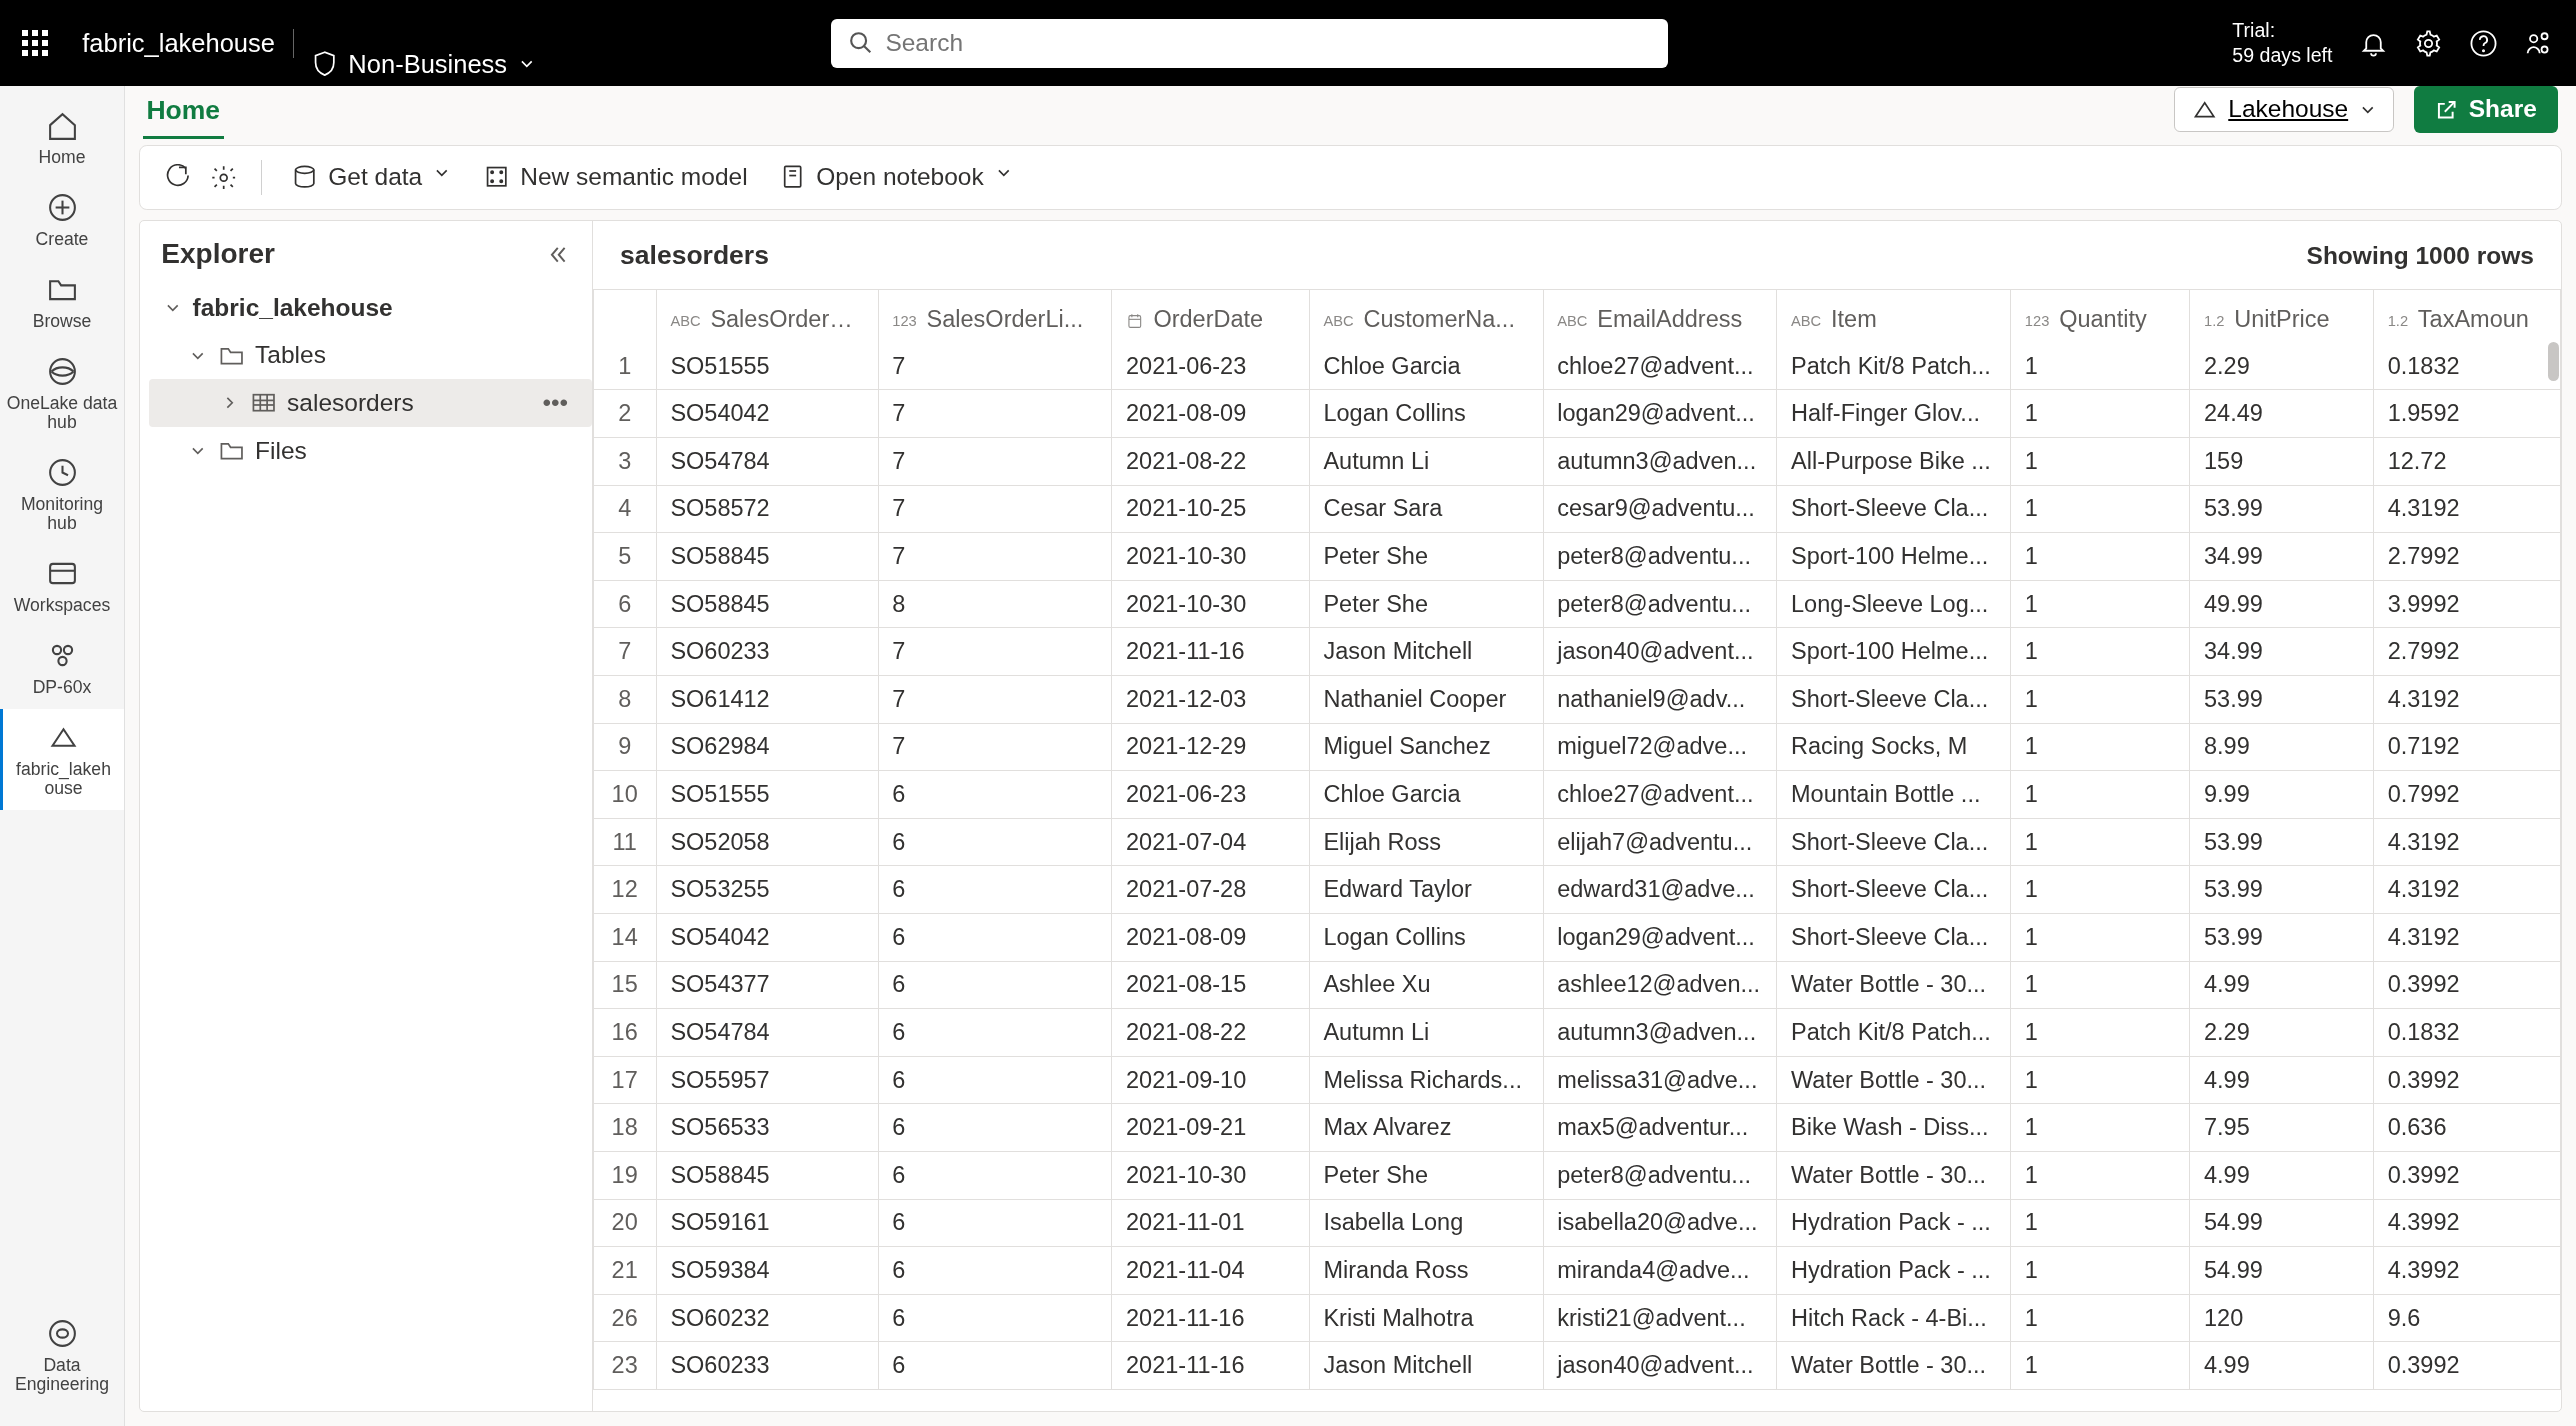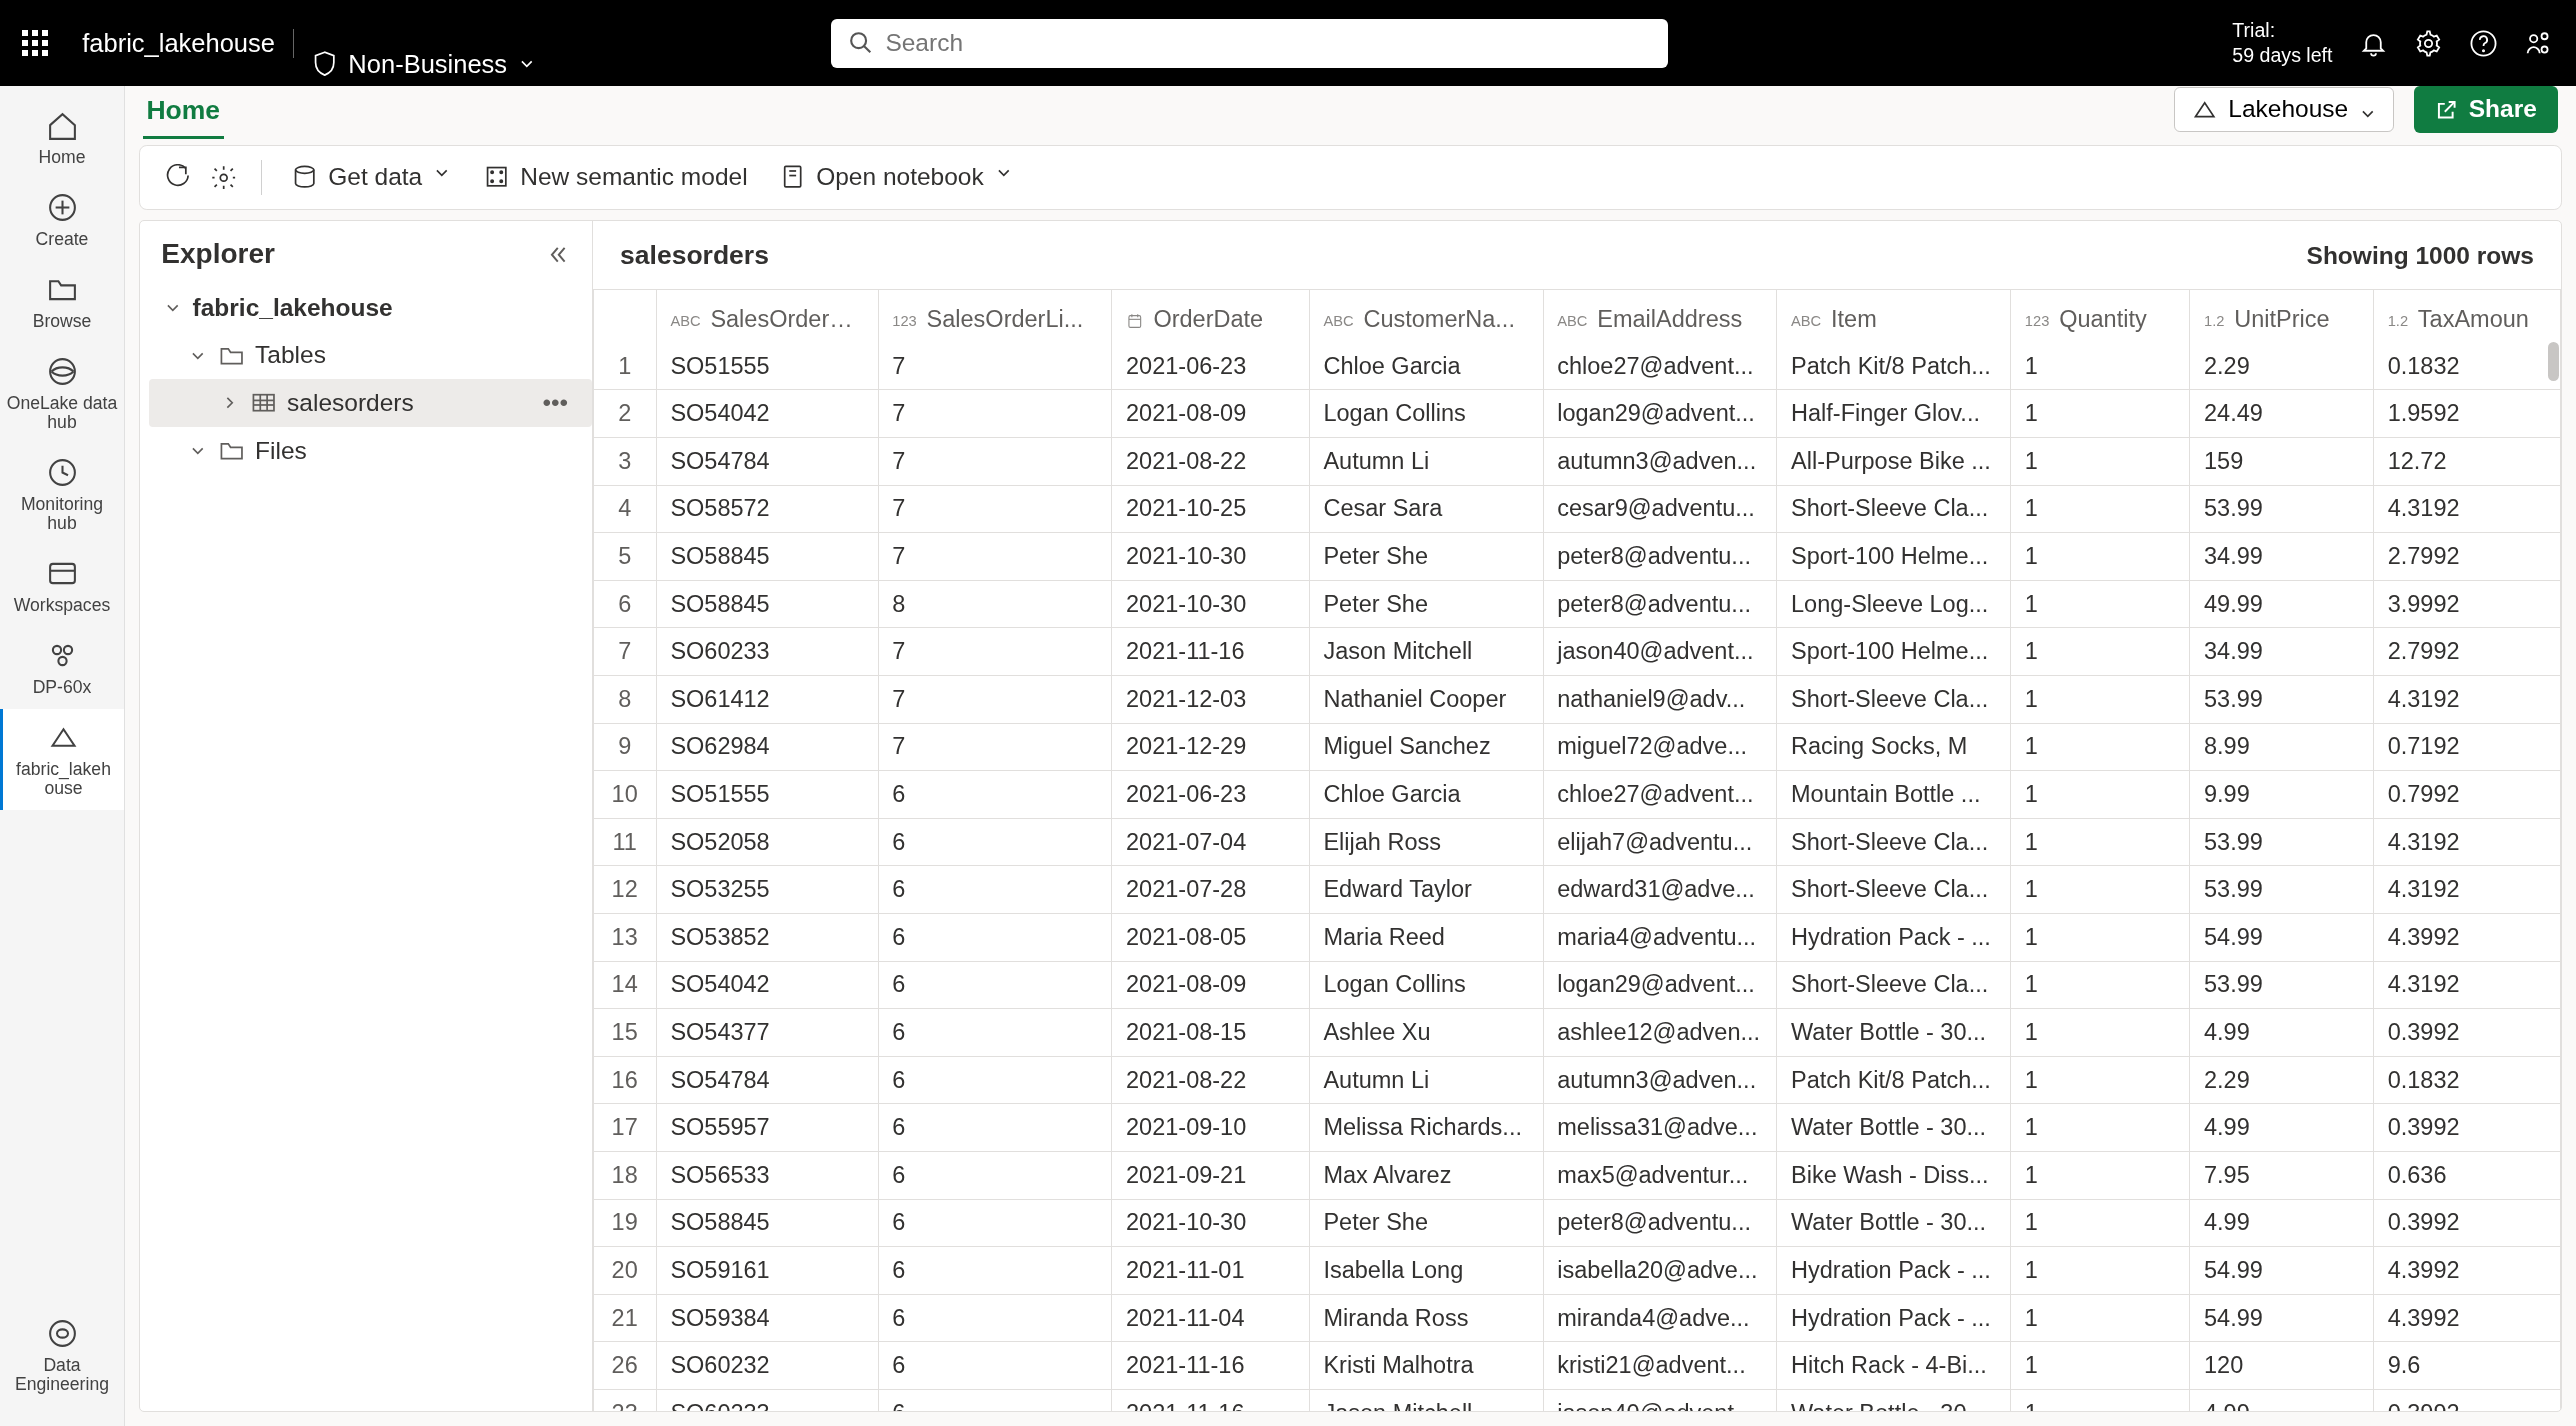--- a/index.html
+++ b/index.html
@@ -190,28 +190,29 @@
       cursor: pointer;
     }
     .tab-bar-right {
       display: flex;
       align-items: center;
       gap: 19.6px;
       padding-bottom: 5.9px;
     }
     .lakehouse-dropdown {
       display: flex;
-      align-items: flex-end;
+      align-items: center;
       gap: 9.8px;
       background: #fff;
       border: 1px solid #c8c6c4;
       border-radius: 5.9px;
       padding: 7.8px 15.7px;
       font-size: 24.5px;
       cursor: pointer;
+      text-decoration: underline;
     }
     .share-btn {
       display: flex;
       align-items: center;
       gap: 9.8px;
       background: #107c41;
       color: #fff;
       border: none;
       border-radius: 5.9px;
       padding: 9.8px 21.6px;
@@ -825,32 +826,20 @@
                 <td class="col-line">6</td>
                 <td class="col-date">2021-07-28</td>
                 <td class="col-cust">Edward Taylor</td>
                 <td class="col-email">edward31@adve...</td>
                 <td class="col-item">Short-Sleeve Cla...</td>
                 <td class="col-qty">1</td>
                 <td class="col-price">53.99</td>
                 <td class="col-tax">4.3192</td>
               </tr>
               <tr>
-                <td class="rownum">13</td>
-                <td class="col-sales">SO53852</td>
-                <td class="col-line">6</td>
-                <td class="col-date">2021-08-05</td>
-                <td class="col-cust">Maria Reed</td>
-                <td class="col-email">maria4@adventu...</td>
-                <td class="col-item">Hydration Pack - ...</td>
-                <td class="col-qty">1</td>
-                <td class="col-price">54.99</td>
-                <td class="col-tax">4.3992</td>
-              </tr>
-              <tr>
                 <td class="rownum">14</td>
                 <td class="col-sales">SO54042</td>
                 <td class="col-line">6</td>
                 <td class="col-date">2021-08-09</td>
                 <td class="col-cust">Logan Collins</td>
                 <td class="col-email">logan29@advent...</td>
                 <td class="col-item">Short-Sleeve Cla...</td>
                 <td class="col-qty">1</td>
                 <td class="col-price">53.99</td>
                 <td class="col-tax">4.3192</td>

